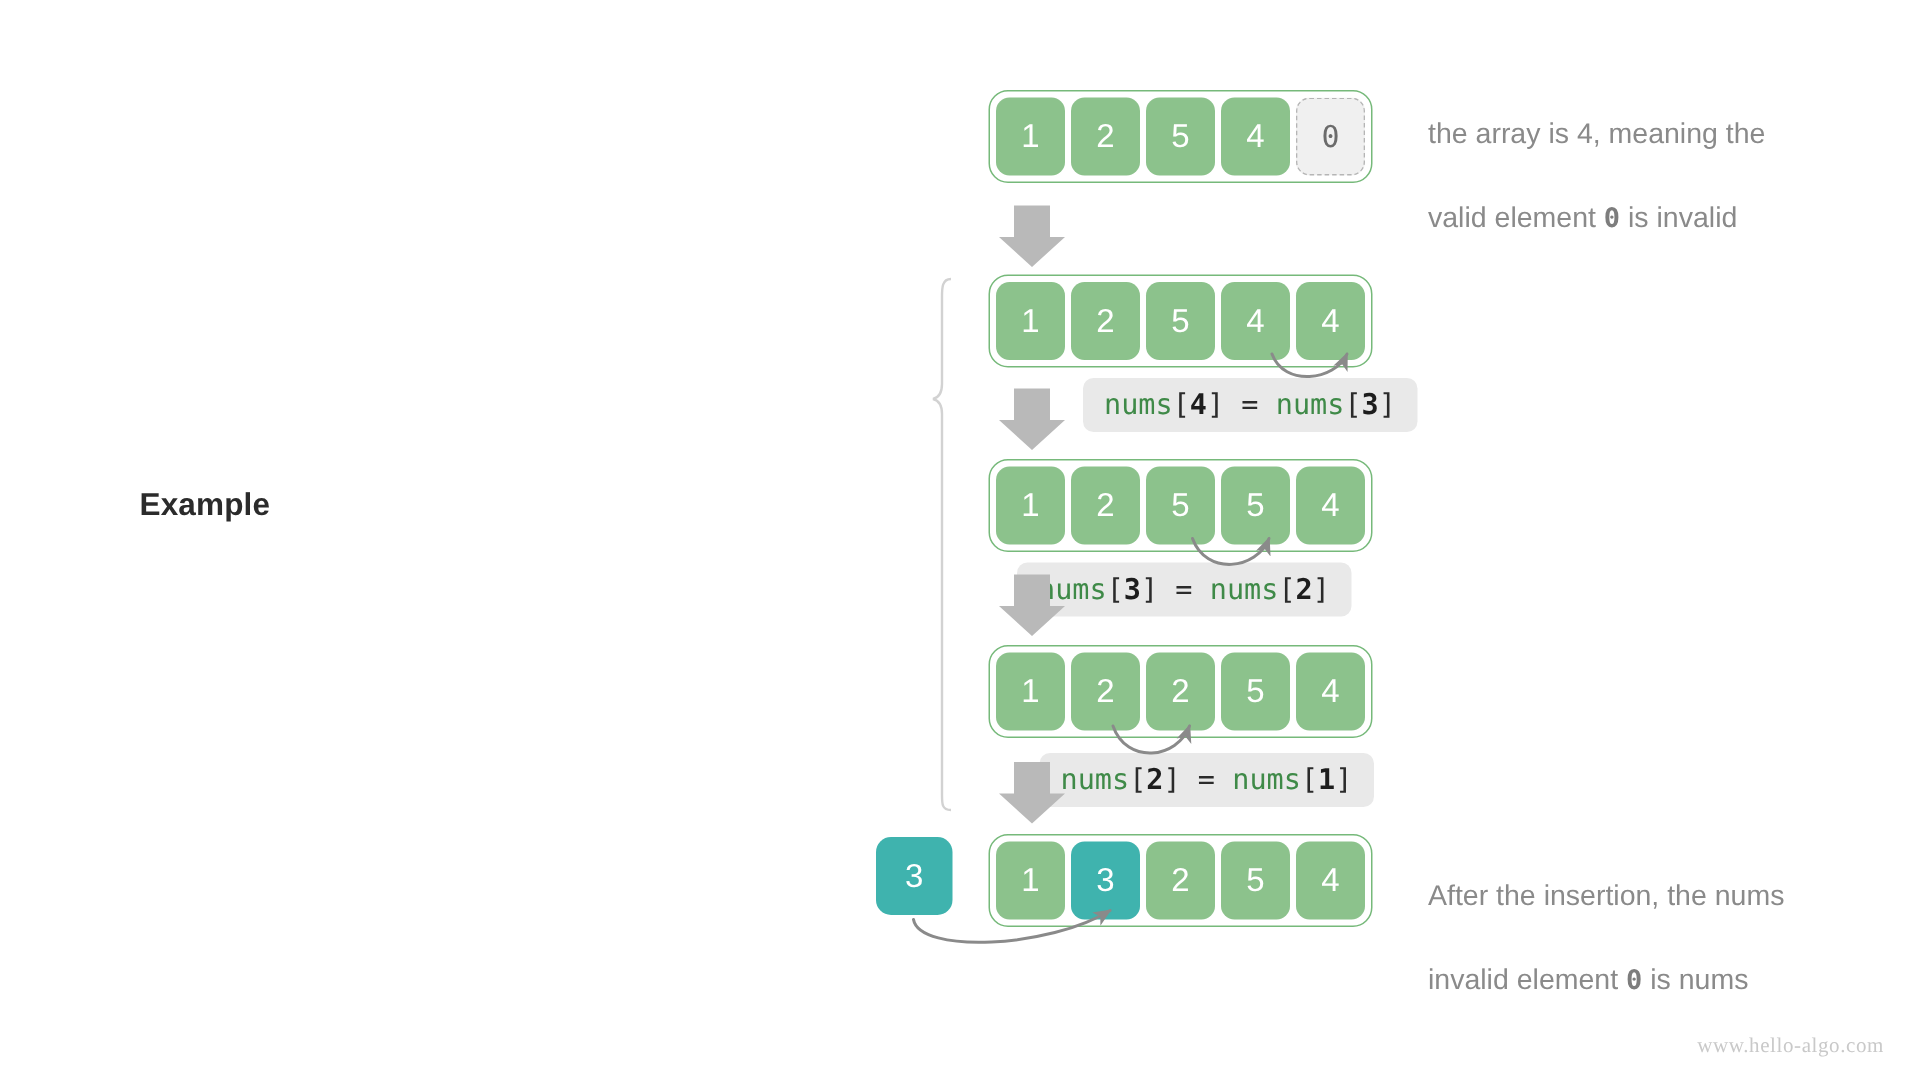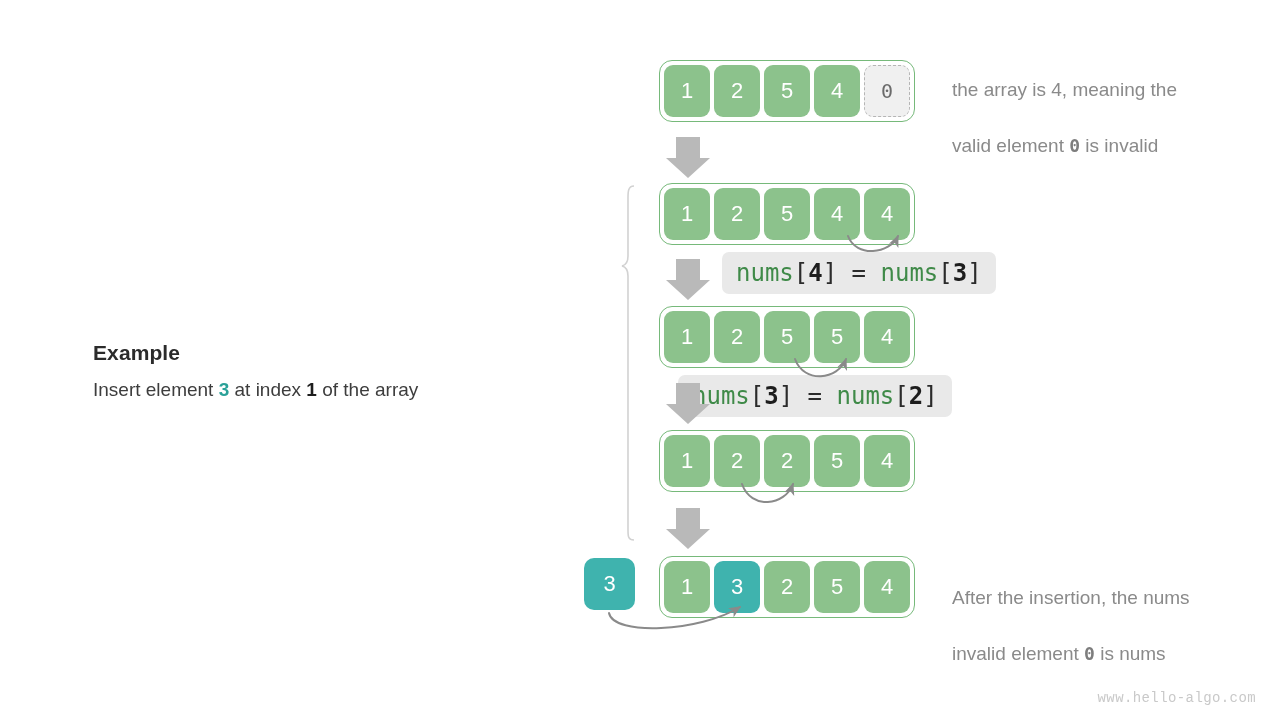--- a/index.html
+++ b/index.html
@@ -9,21 +9,21 @@
     font-family:"Liberation Sans", sans-serif;
     overflow:hidden;
     position:relative;
   }
   .stage{position:absolute;left:0;top:0;width:1280px;height:720px;}
 
   
   #example-block{position:absolute;left:93px;top:325px;width:470px;}
   #example-title{
     font-size:21px;font-weight:bold;color:#2b2b2b;letter-spacing:.1px;
-    margin:16px 0 14px 0;
+    margin:0 0 14px 0;
   }
   #example-desc{font-size:19px;color:#3d3d3d;white-space:nowrap;}
   #example-desc .teal{color:#2aa198;font-weight:bold;}
   #example-desc .dark{color:#1d1d1d;font-weight:bold;}
 
   
   .array{
     position:absolute;
     border:1.6px solid #76b97a;
     border-radius:13px;
@@ -60,21 +60,21 @@
     display:flex;align-items:center;justify-content:center;
   }
 
   
   .code{
     position:absolute;
     background:#e9e9e9;
     border-radius:7px;
     padding:7px 14px;
     font-family:"DejaVu Sans Mono", monospace;
-    font-size:24px;
+    font-size:19px;
     color:#2b2b2b;
     white-space:nowrap;
     letter-spacing:0px;
   }
   .code .fn{color:#3f8a48;}
   .code .num{color:#1d1d1d;font-weight:bold;}
   .code .eq{color:#2b2b2b;}
   .code .tealnum{color:#2a9d96;font-weight:bold;}
   .code .brk{color:#2b2b2b;}
 
@@ -87,34 +87,33 @@
   .note b{color:#7d7d7d;font-family:"DejaVu Sans Mono", monospace;font-weight:bold;font-size:18px;}
 
   #move-note{
     position:absolute;left:352px;top:242px;width:252px;
     text-align:right;font-size:19px;line-height:29px;color:#9a9a9a;
   }
 
   
   #watermark{
     position:absolute;right:24px;bottom:14px;
-    font-family:Liberation Mono, monospace;
+    font-family:Liberation Serif, serif;
     font-size:14px;color:#c9c9c9;letter-spacing:.4px;
   }
 
   svg.overlay{position:absolute;left:0;top:0;width:1280px;height:720px;pointer-events:none;}
 </style>
 </head>
 <body>
 
 <div class="stage">
 
   <div id="example-block">
     <div id="example-title">Example</div>
-    <div id="example-desc"><span>Insert element </span><span class="teal">3</span><span> at index </span><span class="dark">1</span><span> of the array</span></div>
   </div>
 
 
   <div class="note" style="left:952px;top:48px;width:315px;">
     <div>the array is 4, meaning the</div>
     <div><span>valid element </span><b>0</b><span> is invalid</span></div>
   </div>
 
   <div class="note" style="left:952px;top:556px;width:320px;">
     <div>After the insertion, the nums</div>
@@ -160,20 +159,21 @@
     <div class="cell">5</div>
     <div class="cell">4</div>
   </div>
 
   <div id="insert-box">3</div>
 
   <div class="code" style="left:722px;top:252px;"><span class="fn">nums</span><span class="brk">[</span><span class="num">4</span><span class="brk">]</span>&nbsp;<span class="eq">=</span>&nbsp;<span class="fn">nums</span><span class="brk">[</span><span class="num">3</span><span class="brk">]</span></div>
 
   <div class="code" style="left:678px;top:375px;"><span class="fn">nums</span><span class="brk">[</span><span class="num">3</span><span class="brk">]</span>&nbsp;<span class="eq">=</span>&nbsp;<span class="fn">nums</span><span class="brk">[</span><span class="num">2</span><span class="brk">]</span></div>
 
+  <div class="code" style="left:693px;top:502px;"><span class="fn">nums</span><span class="brk">[</span><span class="num">2</span><span class="brk">]</span>&nbsp;<span class="eq">=</span>&nbsp;<span class="fn">nums</span><span class="brk">[</span><span class="num">1</span><span class="brk">]</span></div>
 
 
   <svg class="overlay" viewBox="0 0 1280 720">
     <defs>
       <marker id="ah" markerWidth="7" markerHeight="7" refX="5.4" refY="3" orient="auto">
         <path d="M0,0.4 L6,3 L0,5.6 L1.6,3 Z" fill="#8a8a8a"></path>
       </marker>
     </defs>
 
     <g>

